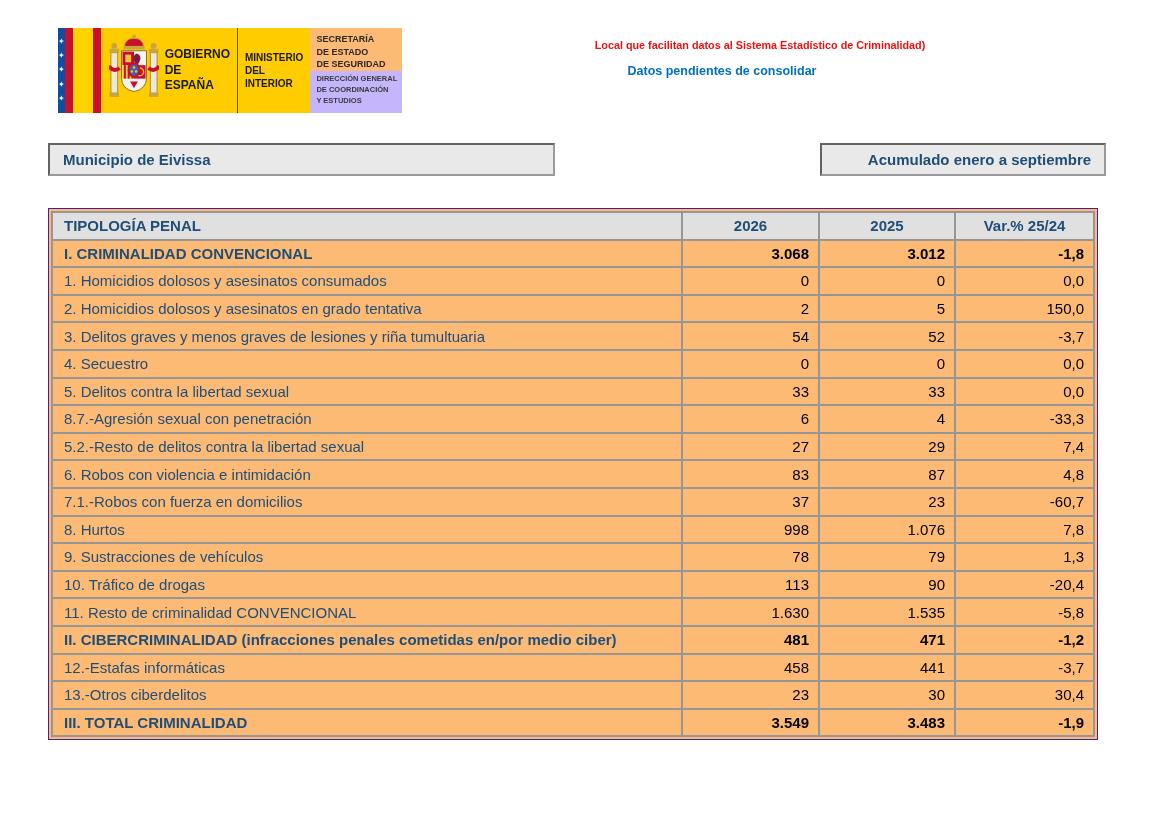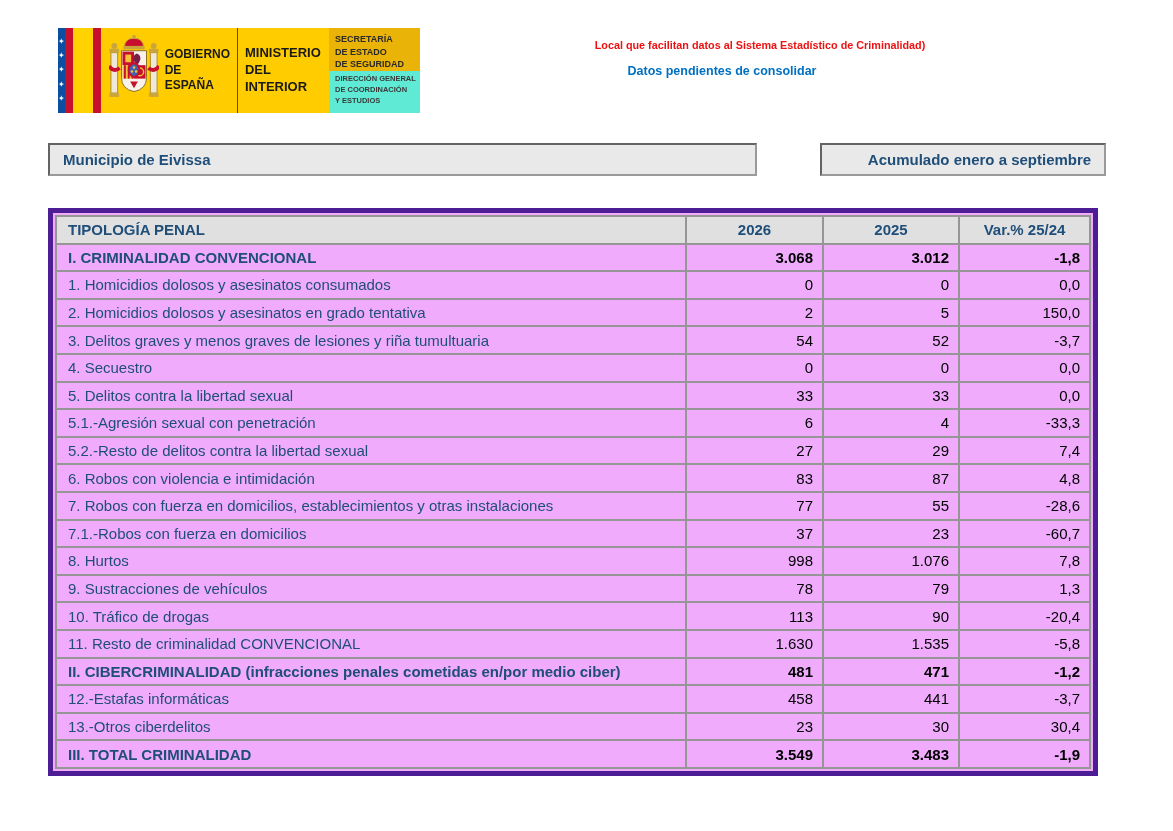--- a/index.html
+++ b/index.html
@@ -13,43 +13,43 @@
   .logo { position:absolute; left:58px; top:28px; width:332px; height:85px; display:flex; }
   .eu-band { width:25px; height:100%; background:#0B4EA2; color:#fff; display:flex; align-items:center; justify-content:center; }
   .eu-stars { white-space:pre-line; font-size:8px; line-height:1.8; text-align:center; }
   .flag-band { display:flex; height:100%; }
   .flag-red { width:8px; background:#C8102E; height:100%; }
   .flag-yellow { width:20px; background:#FFD200; height:100%; }
   .logo-main { flex:1; background:#FFCC00; display:flex; align-items:stretch; position:relative; }
   .crest { flex:0 0 auto; margin:5px 0 0 8px; }
   .gov-text { align-self:center; margin-left:6px; font-size:12px; font-weight:bold; color:#1a1a1a; line-height:1.3; }
   .logo-divider { width:1px; background:#5a5200; margin-left:7px; }
-  .min-text { align-self:center; margin-left:7px; font-size:13px; font-weight:bold; color:#1a1a1a; line-height:1.3; }
+  .min-text { align-self:center; margin-left:7px; font-size:10px; font-weight:bold; color:#1a1a1a; line-height:1.3; }
   .sec-col { margin-left:auto; width:99px; display:flex; flex-direction:column; }
-  .sec-box { background:#eab308; height:44px; padding:5px 2px 0 6px; font-size:9px; font-weight:bold; color:#2a2a2a; line-height:1.4; white-space:pre-line; }
-  .dir-box { background:#5eead4; height:48px; padding:3px 2px 0 6px; font-size:7.5px; font-weight:bold; color:#3a3a3a; line-height:1.45; white-space:pre-line; }
+  .sec-box { background:#fdba74; height:44px; padding:5px 2px 0 6px; font-size:9px; font-weight:bold; color:#2a2a2a; line-height:1.4; white-space:pre-line; }
+  .dir-box { background:#c4b5fd; height:48px; padding:3px 2px 0 6px; font-size:7.5px; font-weight:bold; color:#3a3a3a; line-height:1.45; white-space:pre-line; }
 
   
   .title-block { position:absolute; left:432px; top:26px; width:656px; text-align:center; }
   .main-title { color:#1F3864; font-weight:bold; font-size:15px; line-height:1.5; }
   .red-note { margin-top:11px; color:#EE1111; font-weight:bold; font-size:10.8px; line-height:1.5; }
   .blue-note { margin-top:11px; color:#0070C0; font-weight:bold; font-size:12.5px; transform:translateX(-38px); }
 
   
   .filter-box {
     position:absolute; background:#E9E9E9; box-sizing:border-box;
     border-top:2px solid #636363; border-left:2px solid #636363;
     border-right:2px solid #9a9a9a; border-bottom:2px solid #9a9a9a;
     color:#1F4E79; font-weight:bold; font-size:15px; display:flex; align-items:center;padding-left:33px;
   }
-  .muni-box { left:48px; top:143px; width:709px; height:33px; padding-left:13px; }
+  .muni-box { left:48px; top:143px; width:507px; height:33px; padding-left:13px; }
   .period-box { left:820px; top:143px; width:286px; height:33px; justify-content:center; }
 
   
-  .table-wrap { position:absolute; left:48px; top:208px; width:1050px; border:5px solid #4c1d95; padding:2px; background:#f0abfc; }
+  .table-wrap { position:absolute; left:48px; top:208px; width:1050px; border:1px solid #4c1d95; padding:2px; background:#fdba74; }
   table.stats { width:100%; border-collapse:collapse; table-layout:fixed; }
   .stats th, .stats td { border:2px solid #969696; height:27.6px; font-size:15px; overflow:hidden; white-space:nowrap; }
   .stats th { background:#E0E0E0; color:#1F4E79; font-weight:bold; }
   .c-label { text-align:left; padding-left:11px; }
   th.c-num { text-align:center; }
   td.c-num { text-align:right; padding-right:9px; color:#000; font-weight:normal; }
   td.c-label { color:#1F4E79; font-weight:normal; }
   tr.bold td.c-label, tr.bold td.c-num { font-weight:bold; }
 </style>
 </head>
@@ -178,42 +178,36 @@
             <td class="c-num">0</td>
             <td class="c-num">0,0</td>
           </tr>
           <tr>
             <td class="c-label">5. Delitos contra la libertad sexual</td>
             <td class="c-num">33</td>
             <td class="c-num">33</td>
             <td class="c-num">0,0</td>
           </tr>
           <tr>
-            <td class="c-label">5.1.-Agresión sexual con penetración</td>
+            <td class="c-label">8.7.-Agresión sexual con penetración</td>
             <td class="c-num">6</td>
             <td class="c-num">4</td>
             <td class="c-num">-33,3</td>
           </tr>
           <tr>
             <td class="c-label">5.2.-Resto de delitos contra la libertad sexual</td>
             <td class="c-num">27</td>
             <td class="c-num">29</td>
             <td class="c-num">7,4</td>
           </tr>
           <tr>
             <td class="c-label">6. Robos con violencia e intimidación</td>
             <td class="c-num">83</td>
             <td class="c-num">87</td>
             <td class="c-num">4,8</td>
-          </tr>
-          <tr>
-            <td class="c-label">7. Robos con fuerza en domicilios, establecimientos y otras instalaciones</td>
-            <td class="c-num">77</td>
-            <td class="c-num">55</td>
-            <td class="c-num">-28,6</td>
           </tr>
           <tr>
             <td class="c-label">7.1.-Robos con fuerza en domicilios</td>
             <td class="c-num">37</td>
             <td class="c-num">23</td>
             <td class="c-num">-60,7</td>
           </tr>
           <tr>
             <td class="c-label">8. Hurtos</td>
             <td class="c-num">998</td>

